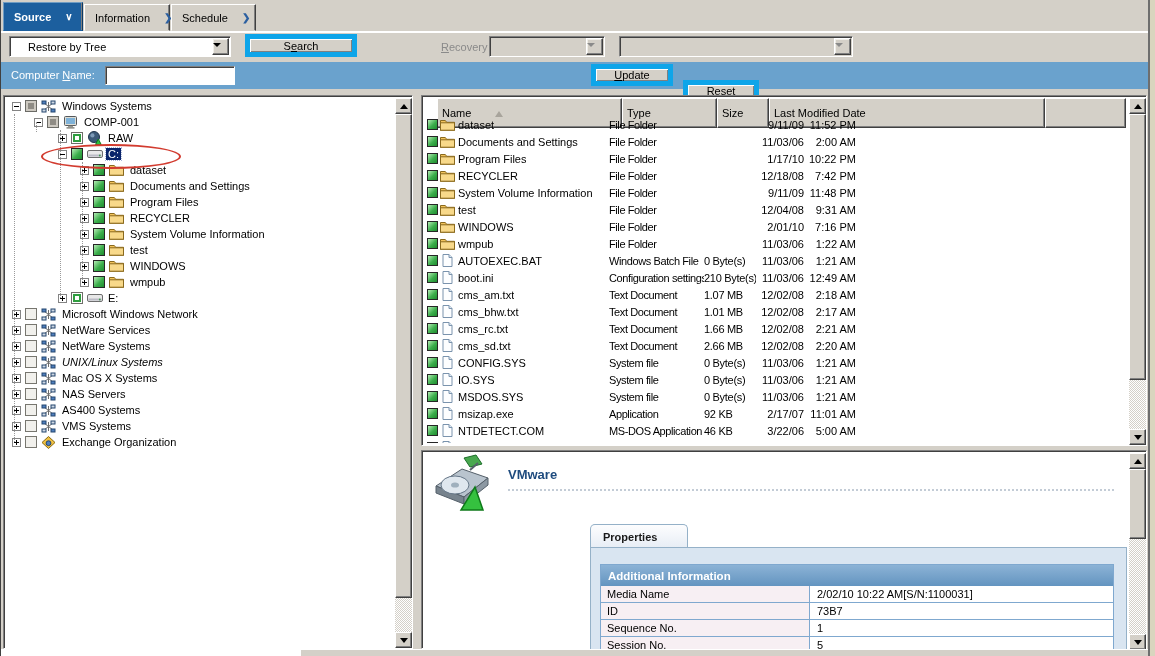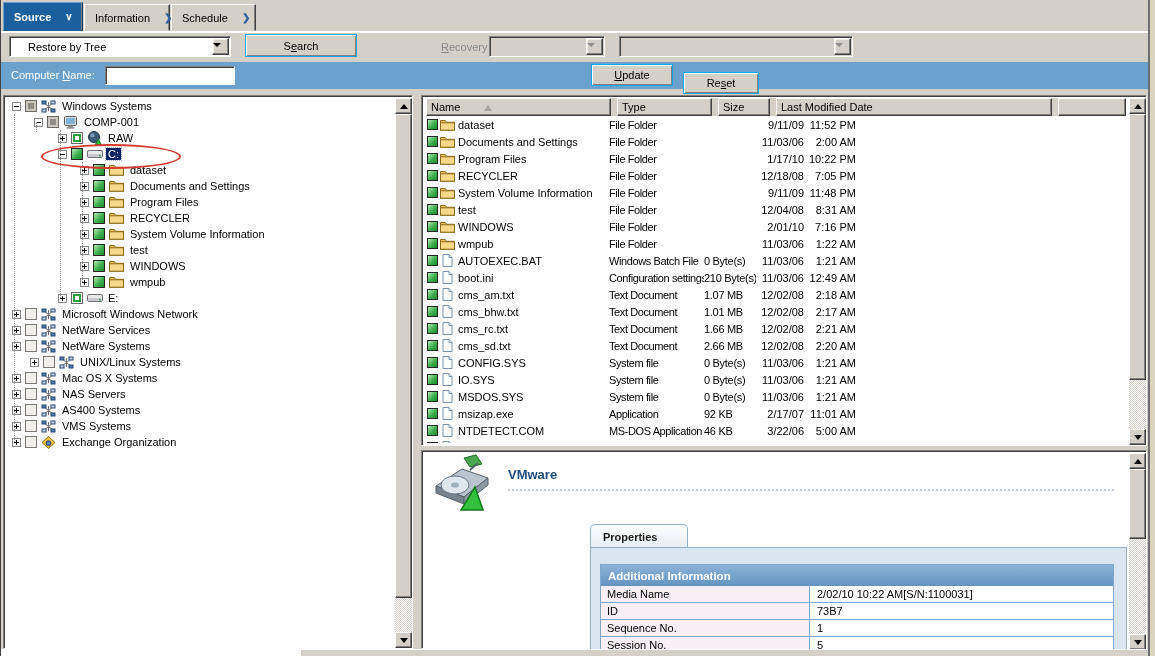--- a/index.html
+++ b/index.html
@@ -2,21 +2,21 @@
 <html><head>
 <meta charset="utf-8">
 <style>
   html,body{margin:0;padding:0;}
   body{font-family:"Liberation Sans",sans-serif;font-size:11px;color:#000;}
   #app{position:relative;width:1155px;height:656px;background:#d4d0c8;overflow:hidden;border-left:1px solid #404040;box-sizing:border-box;}
   *{box-sizing:border-box;}
 
   
   .raised{background:#d4d0c8;border:1px solid;border-color:#ffffff #404040 #404040 #ffffff;box-shadow:inset -1px -1px 0 #808080,inset 1px 1px 0 #f1efe9;}
-  .btn{background:#d4d0c8;border:1px solid #0ea5e9;box-shadow:inset 1px 1px 0 #ffffff,inset -1px -1px 0 #808080;display:flex;align-items:center;justify-content:center;font-size:11px;cursor:default;}
+  .btn{background:#d4d0c8;border:5px solid #0ea5e9;box-shadow:inset 1px 1px 0 #ffffff,inset -1px -1px 0 #808080;display:flex;align-items:center;justify-content:center;font-size:11px;cursor:default;}
   .sunken{border-top:1px solid #808080;border-left:1px solid #808080;border-bottom:1px solid #ffffff;border-right:1px solid #ffffff;box-shadow:inset 1px 1px 0 #404040;}
   .panel{position:absolute;background:#fff;border-top:1px solid #808080;border-left:1px solid #808080;border-bottom:1px solid #fff;border-right:1px solid #fff;box-shadow:inset 1px 1px 0 #404040;}
 
   
   .tab{position:absolute;top:4px;height:27px;background:#d4d0c8;border:1px solid;border-color:#ffffff #404040 #d4d0c8 #ffffff;box-shadow:inset -1px 0 0 #808080;display:flex;align-items:center;padding:0 10px;gap:14px;}
   .tab .chev{color:#2b5fa0;font-weight:bold;font-size:10px;}
   .tab.active{top:2px;height:29px;background:#1c5f9e;color:#fff;font-weight:bold;border-color:#6f9cc2 #0c3a66 #1c5f9e #6f9cc2;}
   .tab.active .chev{color:#fff;}
 
   
@@ -48,21 +48,21 @@
   .cb.gray::after{content:"";position:absolute;left:2px;top:2px;right:2px;bottom:2px;background:#8f8c85;}
   .cb.partial::after{content:"";position:absolute;left:1px;top:1px;right:1px;bottom:1px;border:2px solid #2f9e3f;background:#fff;}
   .cb.empty{background:#f1f0ec;border-color:#77766f;}
   .ticon{width:17px;height:14px;flex:none;margin-right:3px;display:inline-flex;align-items:center;justify-content:center;}
   .tlabel{padding:0 2px;font-size:11px;}
   .tlabel.sel{background:#0a246a;color:#fff;outline:1px dotted #aab6d8;}
   .guide{position:absolute;width:0;border-left:1px dotted #9a9a9a;}
   #annotation{position:absolute;left:40px;top:144px;width:140px;height:25px;border:2px solid #d23b2f;border-radius:50%;pointer-events:none;}
 
   
-  #file-header{position:absolute;left:4px;top:2px;right:20px;height:18px;display:flex;background:#d4d0c8;gap:6px;}
+  #file-header{position:absolute;left:15px;top:2px;right:20px;height:30px;display:flex;background:#d4d0c8;}
   .hcell{position:relative;display:flex;align-items:center;padding-left:4px;border:1px solid;border-color:#ffffff #404040 #404040 #ffffff;box-shadow:inset -1px -1px 0 #808080;font-size:11px;overflow:hidden;}
   .sort-asc{width:0;height:0;border:4px solid transparent;border-bottom:6px solid #a8a49c;margin-left:24px;margin-top:-3px;}
   #file-body{position:absolute;left:2px;top:20px;right:20px;bottom:2px;overflow:hidden;}
   .frow{display:flex;align-items:center;height:17px;}
   .c-name{width:185px;display:flex;align-items:center;gap:2px;padding-left:3px;overflow:hidden;}
   .c-type{width:95px;letter-spacing:-0.4px;overflow:hidden;white-space:nowrap;}
   .c-size{width:52px;letter-spacing:-0.3px;overflow:hidden;white-space:nowrap;}
   .c-date{width:276px;display:flex;}
   .c-fill{flex:1;}
   .h-name{width:185px;}.h-type{width:95px;}.h-size{width:52px;}.h-date{width:276px;}.h-fill{flex:1;}
@@ -130,21 +130,21 @@
   </div>
 
   <div style="position:absolute;left:0;top:62px;width:1147px;height:27px;background:#6aa2cd;">
     <div class="white-lbl" style="position:absolute;left:10px;top:7px;">
       <span>Computer </span><u>N</u><span>ame:</span>
     </div>
     <input class="sunken" style="position: absolute; left: 104px; top: 4px; width: 130px; height: 19px; background: rgb(255, 255, 255); font-size: 11px; padding: 0px 3px; border-radius: 0px;" value="">
     <button class="btn" style="position:absolute;left:590px;top:2px;width:82px;height:22px;">
       <span><span></span><u>U</u><span>pdate</span></span>
     </button>
-    <button class="btn" style="position:absolute;left:682px;top:10px;width:76px;height:22px;">
+    <button class="btn" style="position:absolute;left:682px;top:18px;width:76px;height:22px;">
       <span><span>Re</span><u>s</u><span>et</span></span>
     </button>
   </div>
 
   <div class="panel" style="left:2px;top:95px;width:410px;height:554px;">
     <div id="tree">
         <div class="tree-row" style="padding-left: 6px;">
           <span class="expand minus"></span>
           <span class="cb gray"></span>
           <span class="ticon">
@@ -338,21 +338,21 @@
               <line x1="12" y1="3" x2="3" y2="10" stroke="#6d6d6d"></line>
               <line x1="7.5" y1="2" x2="7.5" y2="11" stroke="#6d6d6d"></line>
               <rect x="1" y="1" width="4" height="3" fill="#4f7fbe" stroke="#24466e"></rect>
               <rect x="10" y="1" width="4" height="3" fill="#cfd8e4" stroke="#24466e"></rect>
               <rect x="1" y="9" width="4" height="3" fill="#cfd8e4" stroke="#24466e"></rect>
               <rect x="10" y="9" width="4" height="3" fill="#4f7fbe" stroke="#24466e"></rect>
             </svg>
           </span>
           <span class="tlabel">NetWare Systems</span>
         </div>
-        <div class="tree-row" style="padding-left: 24px;">
+        <div class="tree-row" style="padding-left: 6px; font-style: italic;">
           <span class="expand plus"></span>
           <span class="cb empty"></span>
           <span class="ticon">
             <svg width="15" height="13" viewBox="0 0 15 13">
               <line x1="3" y1="3" x2="12" y2="10" stroke="#6d6d6d"></line>
               <line x1="12" y1="3" x2="3" y2="10" stroke="#6d6d6d"></line>
               <line x1="7.5" y1="2" x2="7.5" y2="11" stroke="#6d6d6d"></line>
               <rect x="1" y="1" width="4" height="3" fill="#4f7fbe" stroke="#24466e"></rect>
               <rect x="10" y="1" width="4" height="3" fill="#cfd8e4" stroke="#24466e"></rect>
               <rect x="1" y="9" width="4" height="3" fill="#cfd8e4" stroke="#24466e"></rect>
@@ -536,21 +536,21 @@
                 <path d="M0.5 1.5 h4.8 l1.4 1.8 h7.8 v7.9 h-14 z" fill="#f2c35c" stroke="#8a6a1e"></path>
                 <rect x="0.5" y="3.8" width="14" height="7.4" fill="#f8d98a" stroke="#8a6a1e"></rect>
               </svg>
             </span>
             <span class="fname">RECYCLER</span>
           </div>
           <div class="c-type">File Folder</div>
           <div class="c-size"></div>
           <div class="c-date">
             <span class="dspan">12/18/08</span>
-            <span class="tspan">7:05 PM</span>
+            <span class="tspan">7:42 PM</span>
           </div>
           <div class="c-fill"></div>
         </div>
         <div class="frow">
           <div class="c-name">
             <span class="fcb"></span>
             <span class="ficon">
               <svg width="15" height="12" viewBox="0 0 15 12">
                 <path d="M0.5 1.5 h4.8 l1.4 1.8 h7.8 v7.9 h-14 z" fill="#f2c35c" stroke="#8a6a1e"></path>
                 <rect x="0.5" y="3.8" width="14" height="7.4" fill="#f8d98a" stroke="#8a6a1e"></rect>
@@ -574,21 +574,21 @@
                 <path d="M0.5 1.5 h4.8 l1.4 1.8 h7.8 v7.9 h-14 z" fill="#f2c35c" stroke="#8a6a1e"></path>
                 <rect x="0.5" y="3.8" width="14" height="7.4" fill="#f8d98a" stroke="#8a6a1e"></rect>
               </svg>
             </span>
             <span class="fname">test</span>
           </div>
           <div class="c-type">File Folder</div>
           <div class="c-size"></div>
           <div class="c-date">
             <span class="dspan">12/04/08</span>
-            <span class="tspan">8:31 AM</span>
+            <span class="tspan">9:31 AM</span>
           </div>
           <div class="c-fill"></div>
         </div>
         <div class="frow">
           <div class="c-name">
             <span class="fcb"></span>
             <span class="ficon">
               <svg width="15" height="12" viewBox="0 0 15 12">
                 <path d="M0.5 1.5 h4.8 l1.4 1.8 h7.8 v7.9 h-14 z" fill="#f2c35c" stroke="#8a6a1e"></path>
                 <rect x="0.5" y="3.8" width="14" height="7.4" fill="#f8d98a" stroke="#8a6a1e"></rect>

